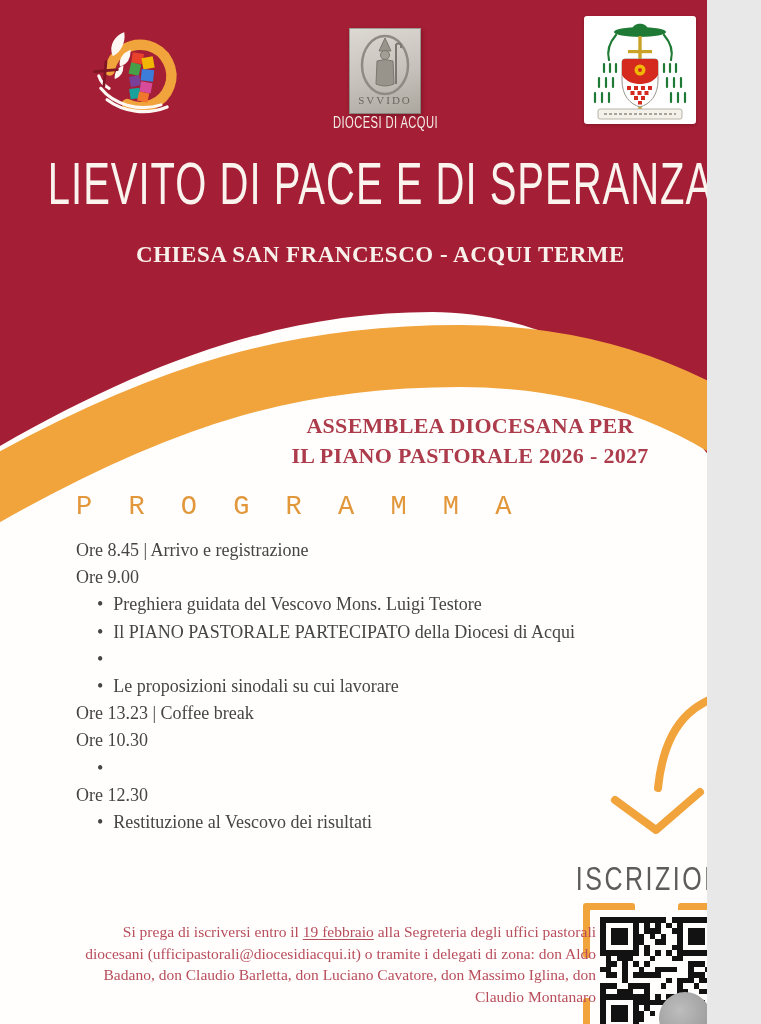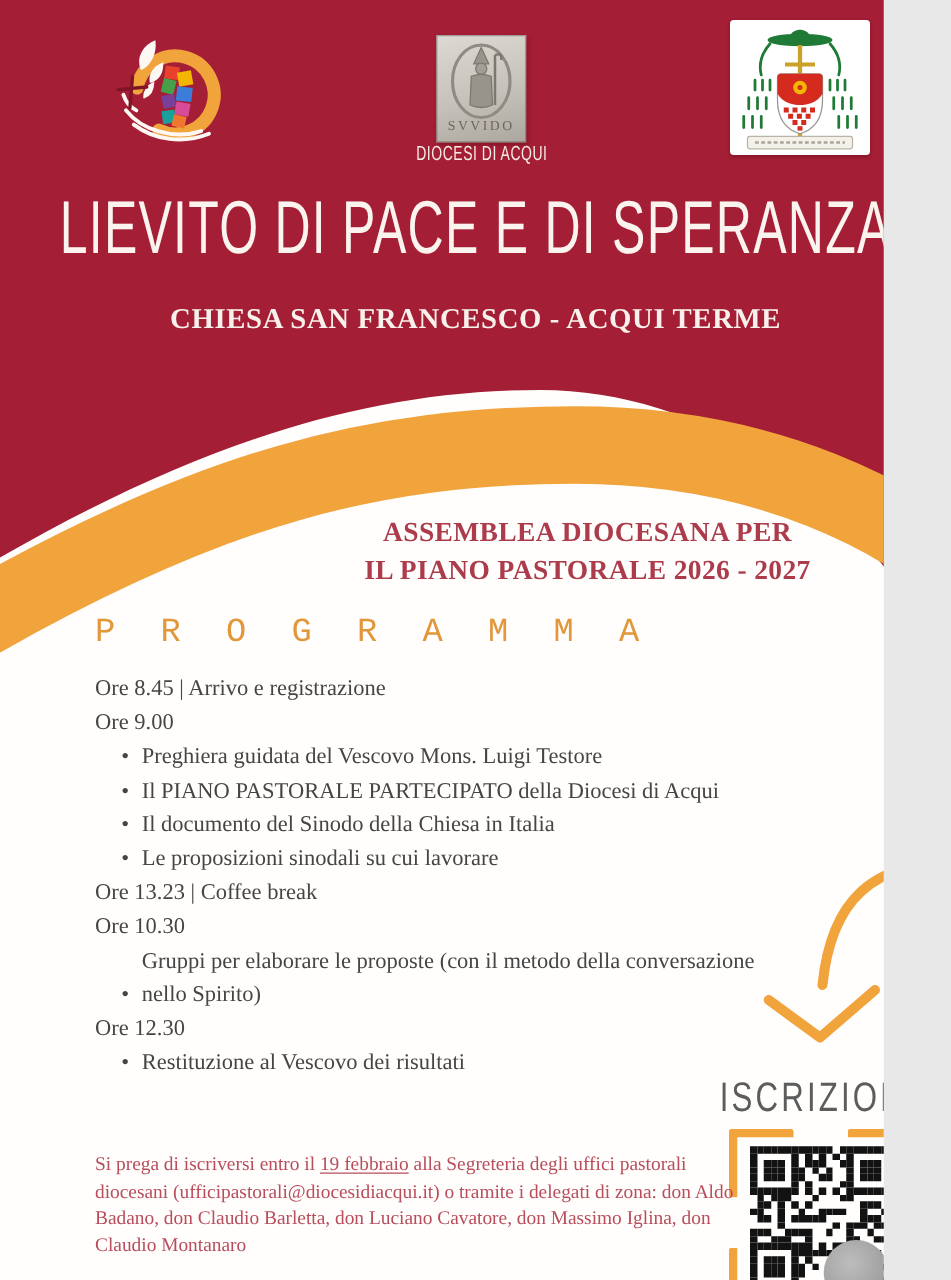--- a/index.html
+++ b/index.html
@@ -55,21 +55,21 @@
   .corner.bl{left:0;bottom:0;border-left-width:7px;border-bottom-width:7px;}
   .corner.br{right:0;bottom:0;border-right-width:7px;border-bottom-width:7px;}
   .qr{left:600px;top:917px;display:grid;z-index:3;
     grid-template-columns:repeat(21,5.5px);grid-template-rows:repeat(21,5.5px);}
   .qr .m{width:5.5px;height:5.5px;}
   .qr .on{background:#121212;}
   .scan-circle{left:659px;top:992px;width:52px;height:52px;border-radius:50%;
     background:radial-gradient(circle at 40% 35%,#bdbdbd,#8f8f8f);z-index:4;}
   
   .note{left:76px;top:921px;width:520px;z-index:3;color:var(--rose);
-    font-size:15.5px;line-height:21.6px;}
+    font-size:15.5px;line-height:21.6px;text-align:right;}
   .note .ul{text-decoration:underline;text-underline-offset:2px;}
 </style>
 </head>
 <body>
 
 <div class="poster">
 
   <svg class="header-bg" width="761" height="600" viewBox="0 0 761 600" aria-hidden="true">
     <path d="M0,0 L761,0 L761,548 C715,425 585,312 432,312 C285,312 150,360 0,446 Z" fill="var(--crimson)"></path>
     <path d="M-15,495 C170,390 300,356 460,356 C615,356 722,414 782,468" stroke="var(--orange)" stroke-width="62" fill="none"></path>
@@ -173,35 +173,33 @@
         <div class="prow bullet">
           <span class="dot">•</span>
           <span class="ptext">Preghiera guidata del Vescovo Mons. Luigi Testore</span>
         </div>
         <div class="prow bullet">
           <span class="dot">•</span>
           <span class="ptext">Il PIANO PASTORALE PARTECIPATO della Diocesi di Acqui</span>
         </div>
         <div class="prow bullet">
           <span class="dot">•</span>
-          <span class="ptext">Il documento del Sinodo della Chiesa in Italia</span>
         </div>
         <div class="prow bullet">
           <span class="dot">•</span>
           <span class="ptext">Le proposizioni sinodali su cui lavorare</span>
         </div>
         <div class="prow time">
           <span class="ptext">Ore 13.23 | Coffee break</span>
         </div>
         <div class="prow time">
           <span class="ptext">Ore 10.30</span>
         </div>
         <div class="prow bullet">
           <span class="dot">•</span>
-          <span class="ptext">Gruppi per elaborare le proposte (con il metodo della conversazione nello Spirito)</span>
         </div>
         <div class="prow time">
           <span class="ptext">Ore 12.30</span>
         </div>
         <div class="prow bullet">
           <span class="dot">•</span>
           <span class="ptext">Restituzione al Vescovo dei risultati</span>
         </div>
       </div>
   </div>

